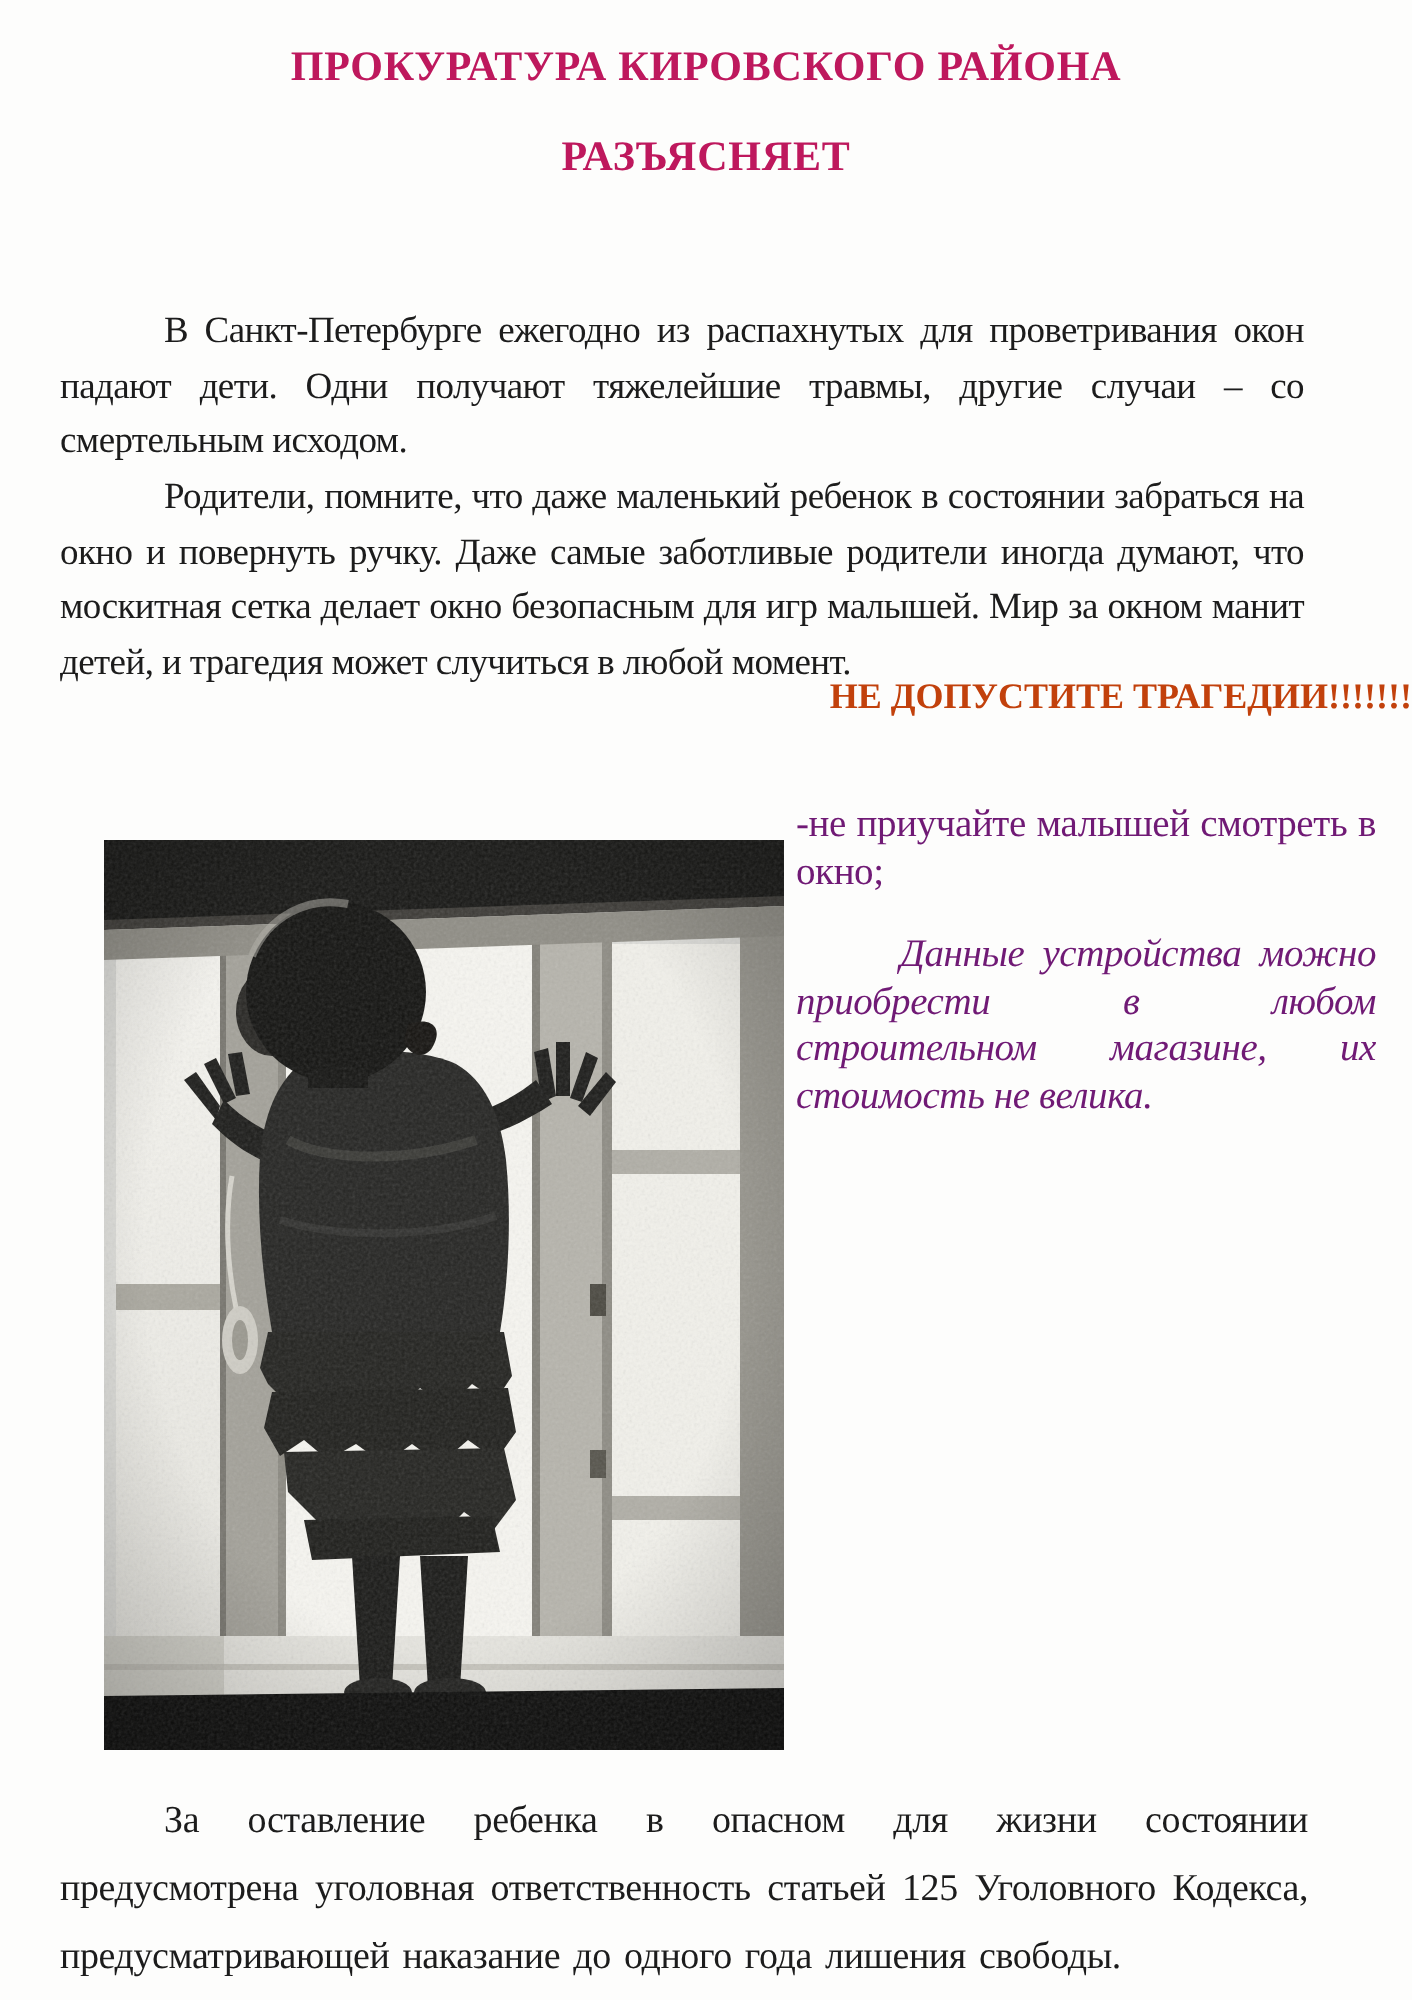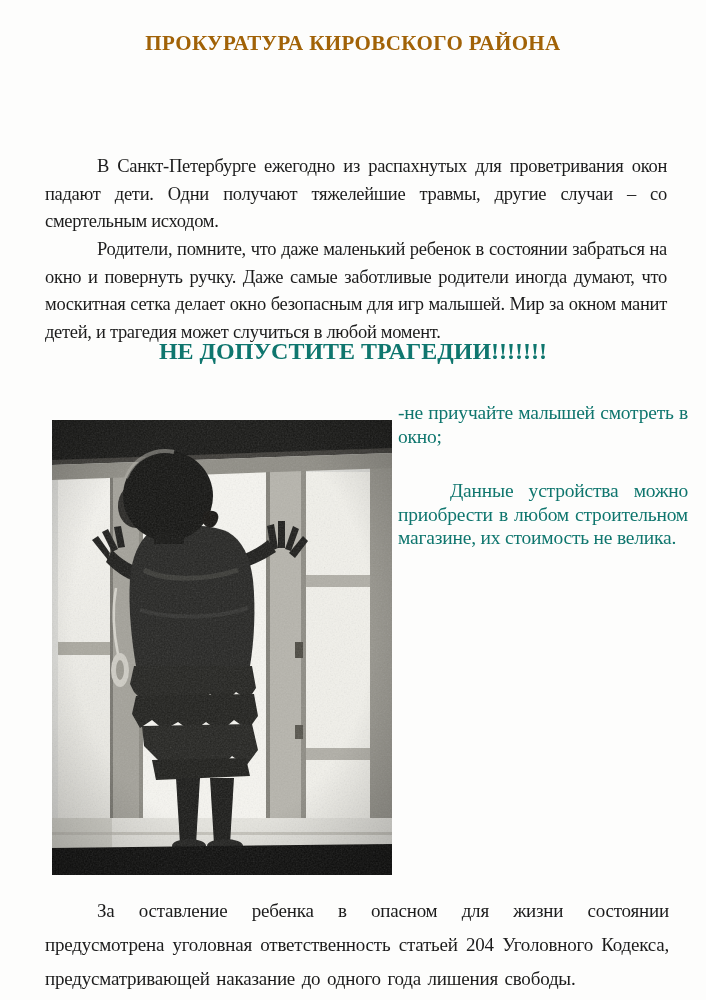--- a/index.html
+++ b/index.html
@@ -3,59 +3,60 @@
 <meta charset="utf-8">
 <style>
   html,body { margin:0; padding:0; background:#e9e9e7; }
   .page {
     position:relative; width:706px; height:1000px; margin:0 auto;
     background:#fdfdfc; overflow:hidden;
     font-family:"Liberation Serif","DejaVu Serif",serif;
     color:#1c1c1c;
   }
   .titles {
-    position:absolute; top:32px; left:0; width:100%;
+    position:absolute; top:22px; left:0; width:100%;
     text-align:center; font-weight:700; font-size:21px; letter-spacing:.4px;
-    color:#a16207;
+    color:#be185d;
   }
   .titles .t { margin:0 0 23px 0; line-height:22px; }
   .bodytext {
-    position:absolute; left:45px; width:622px; margin:0;
+    position:absolute; left:30px; width:622px; margin:0;
     text-align:justify; text-indent:52px;
     font-size:18.5px; line-height:27.5px; letter-spacing:-0.3px;
   }
   #p1 { top:153px; }
   #p2 { top:236px; }
   .warn {
-    position:absolute; left:0; width:100%; text-align:center;
-    font-weight:700; font-size:24px; color:#0f766e;
+    position:absolute; left:0; width:100%; text-align:right;
+    font-weight:700; font-size:18px; color:#c2410c;
   }
   #w1 { top:338px; }
   #w2 { top:372px; }
   #photo { position:absolute; left:52px; top:420px; width:340px; height:455px; }
   #photo svg { display:block; }
   .tips {
     position:absolute; left:398px; top:401px; width:290px;
     font-size:19.5px; line-height:23.5px; text-align:justify;
-    color:#0f766e; letter-spacing:-0.2px;
+    color:#701a75; letter-spacing:-0.2px;
   }
   .tip { margin:0; }
-  .tip-note { margin-top:31px; text-indent:52px; }
+  .tip-note { margin-top:18px; text-indent:52px;font-style:italic; }
   #pbottom {
     top:894px; width:624px;
     font-size:19px; line-height:34px; word-spacing:2px; letter-spacing:-0.2px;
   }
 </style>
 </head>
 <body>
 
 <div class="page">
 
   <div class="titles">
     <div class="t">ПРОКУРАТУРА КИРОВСКОГО РАЙОНА</div>
+    <div class="t">РАЗЪЯСНЯЕТ</div>
   </div>
 
   <p class="bodytext" id="p1">В Санкт-Петербурге ежегодно из распахнутых для проветривания окон падают дети.  Одни получают тяжелейшие травмы, другие случаи – со смертельным исходом.</p>
   <p class="bodytext" id="p2">Родители, помните, что даже маленький ребенок в состоянии забраться на окно и повернуть ручку. Даже самые заботливые родители иногда думают, что москитная сетка делает окно безопасным для игр малышей. Мир за окном манит детей, и трагедия может случиться в любой момент.</p>
 
   <div class="warn" id="w1">НЕ ДОПУСТИТЕ ТРАГЕДИИ!!!!!!!</div>
 
   <div id="photo" role="img" aria-label="Черно-белое фото: маленький ребенок стоит на подоконнике и держится руками за рамы окна">
     <svg viewBox="0 0 340 455" width="340" height="455" xmlns="http://www.w3.org/2000/svg">
       <defs>
@@ -148,15 +149,15 @@
       <rect width="340" height="455" filter="url(#grain)" opacity="0.18"></rect>
       <rect width="340" height="455" fill="url(#vg)"></rect>
     </svg>
   </div>
 
   <div class="tips">
     <p class="tip">-не приучайте малышей смотреть в окно;</p>
     <p class="tip tip-note">Данные устройства можно приобрести в любом строительном магазине, их стоимость не велика.</p>
   </div>
 
-  <p class="bodytext" id="pbottom">За оставление ребенка в опасном для жизни состоянии предусмотрена уголовная ответственность статьей 204 Уголовного Кодекса, предусматривающей наказание до одного года лишения свободы.</p>
+  <p class="bodytext" id="pbottom">За оставление ребенка в опасном для жизни состоянии предусмотрена уголовная ответственность статьей 125 Уголовного Кодекса, предусматривающей наказание до одного года лишения свободы.</p>
 
 </div>
 
 </body></html>

